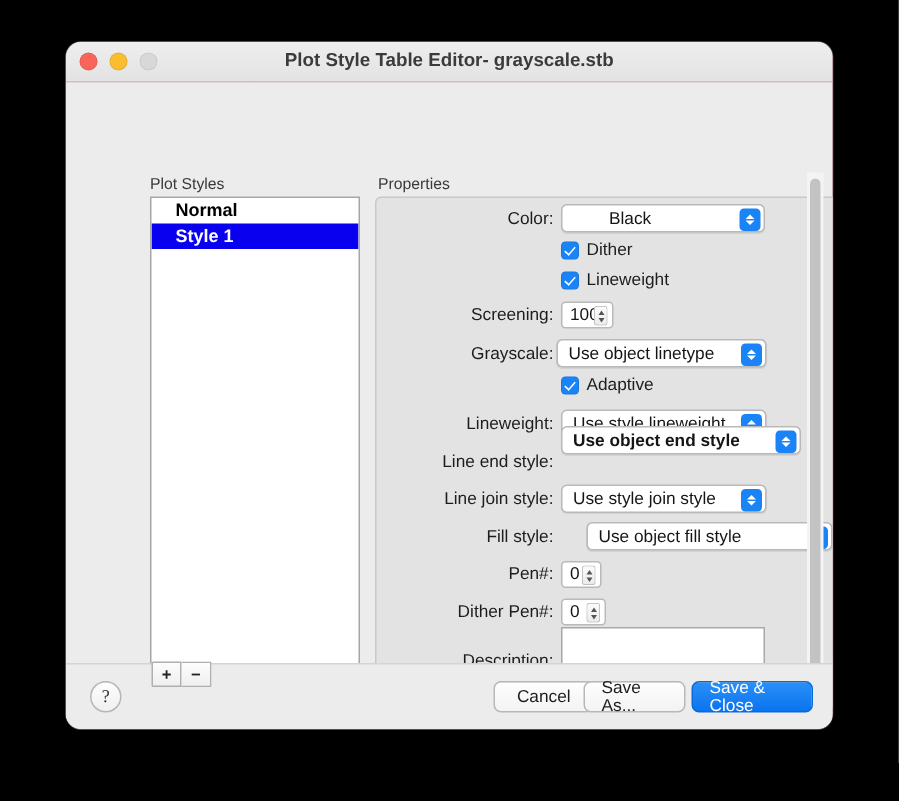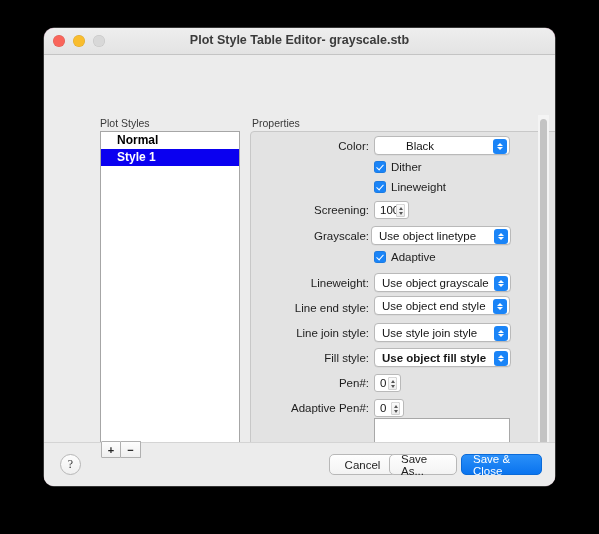--- a/index.html
+++ b/index.html
@@ -435,72 +435,73 @@
       </span>
     </div>
 
     <div class="cbrow" style="left:330px; top:196px;">
       <span class="cbox"></span>
       <span class="cblabel">Adaptive</span>
     </div>
 
     <div class="lbl" style="width:200px; left:125px; top:222px;">Lineweight:</div>
     <div class="popup" style="left:330px; top:218px; width:137px;">
-      <span class="val">Use object grayscale</span>
+      <span class="val">Use style lineweight</span>
       <span class="arrows">
         <span class="chev up"></span>
           <span class="chev down"></span>
       </span>
     </div>
 
     <div class="lbl" style="width:200px; left:125px; top:247px;">Line end style:</div>
-    <div class="popup" style="left:330px; top:241px; width:136px;">
+    <div class="popup" style="left:330px; top:229px; width:160px;font-weight:bold;">
       <span class="val">Use object end style</span>
       <span class="arrows">
         <span class="chev up"></span>
           <span class="chev down"></span>
       </span>
     </div>
 
     <div class="lbl" style="width:200px; left:125px; top:272px;">Line join style:</div>
     <div class="popup" style="left:330px; top:268px; width:137px;">
       <span class="val">Use style join style</span>
       <span class="arrows">
         <span class="chev up"></span>
           <span class="chev down"></span>
       </span>
     </div>
 
     <div class="lbl" style="width:200px; left:125px; top:297px;">Fill style:</div>
-    <div class="popup" style="left:330px; top:293px; width:137px;font-weight:bold;">
+    <div class="popup" style="left:347px; top:293px; width:164px;">
       <span class="val">Use object fill style</span>
       <span class="arrows">
         <span class="chev up"></span>
           <span class="chev down"></span>
       </span>
     </div>
 
     <div class="lbl" style="width:200px; left:125px; top:322px;">Pen#:</div>
     <div class="stepper" style="left:330px; top:319px; width:27px;">
       <span class="sval">0</span>
       <span class="sarrows">
         <span class="schev up"></span>
           <span class="schev down"></span>
       </span>
     </div>
 
-    <div class="lbl" style="width:200px; left:125px; top:347px;">Adaptive Pen#:</div>
+    <div class="lbl" style="width:200px; left:125px; top:347px;">Dither Pen#:</div>
     <div class="stepper" style="left:330px; top:344px; width:30px;">
       <span class="sval">0</span>
       <span class="sarrows">
         <span class="schev up"></span>
           <span class="schev down"></span>
       </span>
     </div>
 
+    <div class="lbl" style="width:200px; left:125px; top:380px;">Description:</div>
     <div class="desc-field"></div>
 
     <div class="vscroll">
       <div class="vscroll-thumb"></div>
     </div>
 
     <div class="details-row">
       <span class="disclosure"></span>
       <span class="details-label">Details</span>
     </div>

